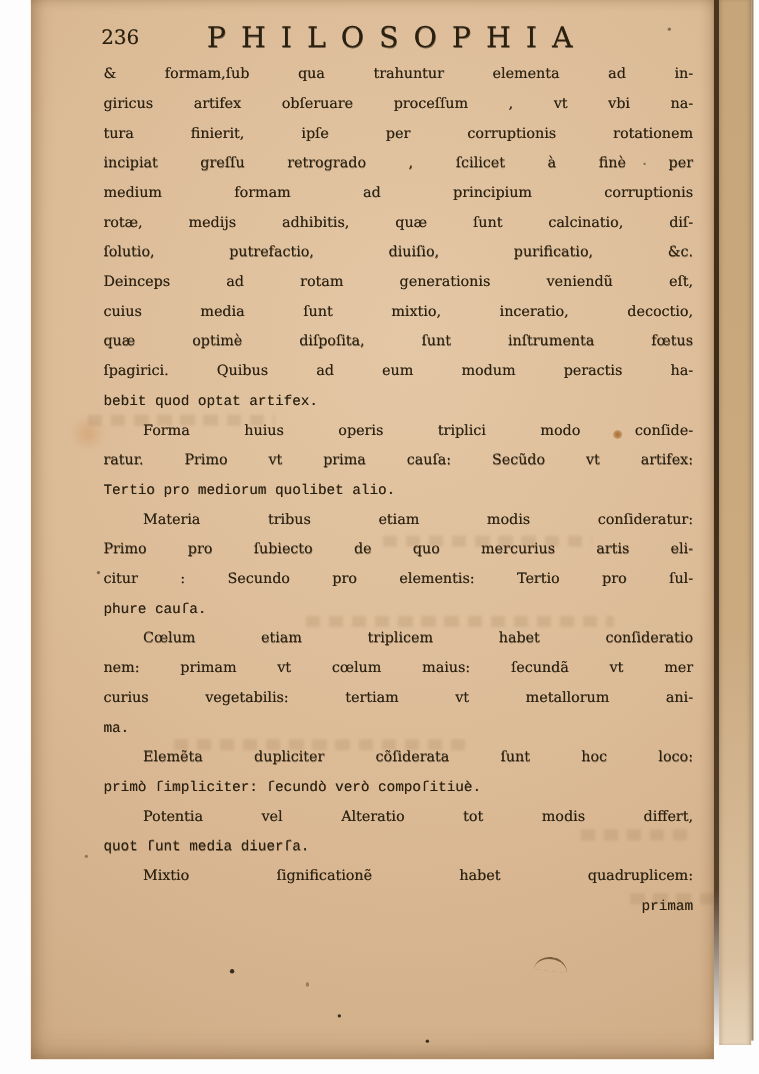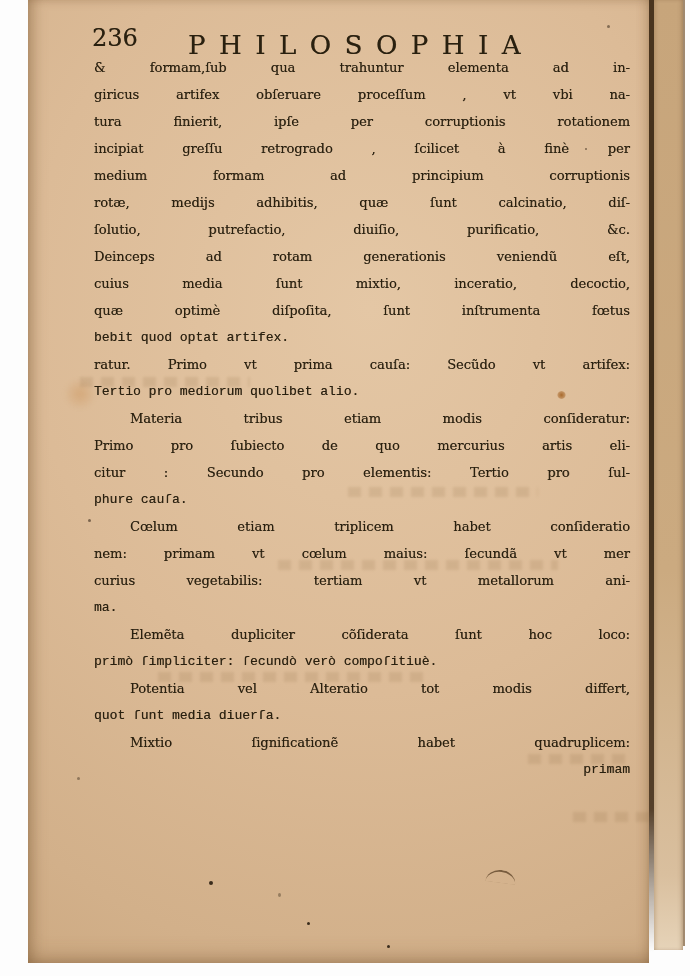--- a/index.html
+++ b/index.html
@@ -19,25 +19,25 @@
     box-shadow:
       inset 10px 0 16px -8px rgba(110,75,40,.50),
       inset -8px 0 12px -8px rgba(110,75,40,.40),
       inset 0 -14px 22px -12px rgba(110,75,40,.45),
       inset 0 6px 12px -10px rgba(110,75,40,.30);
   }
 
   
   .running-header{position:absolute;top:18px;left:0;width:100%;height:34px;color:var(--ink,#29200f);}
   .pagenum{
-    position:absolute;left:64px;top:6px;font-size:24px;
+    position:absolute;left:64px;top:6px;font-size:18px;
     text-shadow:.3px .3px 0 rgba(41,30,18,.55);
   }
   .title{
-    position:absolute;left:160px;top:12px;font-size:26px;letter-spacing:.52em;
+    position:absolute;left:160px;top:2px;font-size:26px;letter-spacing:.52em;
     text-shadow:.3px .3px 0 rgba(41,30,18,.55);white-space:nowrap;
   }
 
   
   .textblock{
     position:absolute;left:66px;top:54px;width:536px;
     color:var(--ink,#29200f);
     font-size:13px;line-height:27px;
   }
   .line{
@@ -104,21 +104,23 @@
     <div class="line">&amp; formam,ſub qua trahuntur elementa ad in-</div>
         <div class="line">giricus artifex obſeruare proceſſum , vt vbi na-</div>
         <div class="line">tura finierit, ipſe per corruptionis rotationem</div>
         <div class="line">incipiat greſſu retrogrado , ſcilicet à finè per</div>
         <div class="line">medium formam ad principium corruptionis</div>
         <div class="line">rotæ, medijs adhibitis, quæ ſunt calcinatio, diſ-</div>
         <div class="line">ſolutio, putrefactio, diuiſio, purificatio, &amp;c.</div>
         <div class="line">Deinceps ad rotam generationis veniendũ eſt,</div>
         <div class="line">cuius media ſunt mixtio, inceratio, decoctio,</div>
         <div class="line">quæ optimè diſpoſita, ſunt inſtrumenta fœtus</div>
+        <div class="line">ſpagirici. Quibus ad eum modum peractis ha-</div>
         <div class="line nojust">bebit quod optat artifex.</div>
+        <div class="line indent">Forma huius operis triplici modo conſide-</div>
         <div class="line">ratur. Primo vt prima cauſa: Secũdo vt artifex:</div>
         <div class="line nojust">Tertio pro mediorum quolibet alio.</div>
         <div class="line indent">Materia tribus etiam modis conſideratur:</div>
         <div class="line">Primo pro ſubiecto de quo mercurius artis eli-</div>
         <div class="line">citur : Secundo pro elementis: Tertio pro ſul-</div>
         <div class="line nojust">phure cauſa.</div>
         <div class="line indent">Cœlum etiam triplicem habet conſideratio</div>
         <div class="line">nem: primam vt cœlum maius: ſecundã vt mer</div>
         <div class="line">curius vegetabilis: tertiam vt metallorum ani-</div>
         <div class="line nojust">ma.</div>

